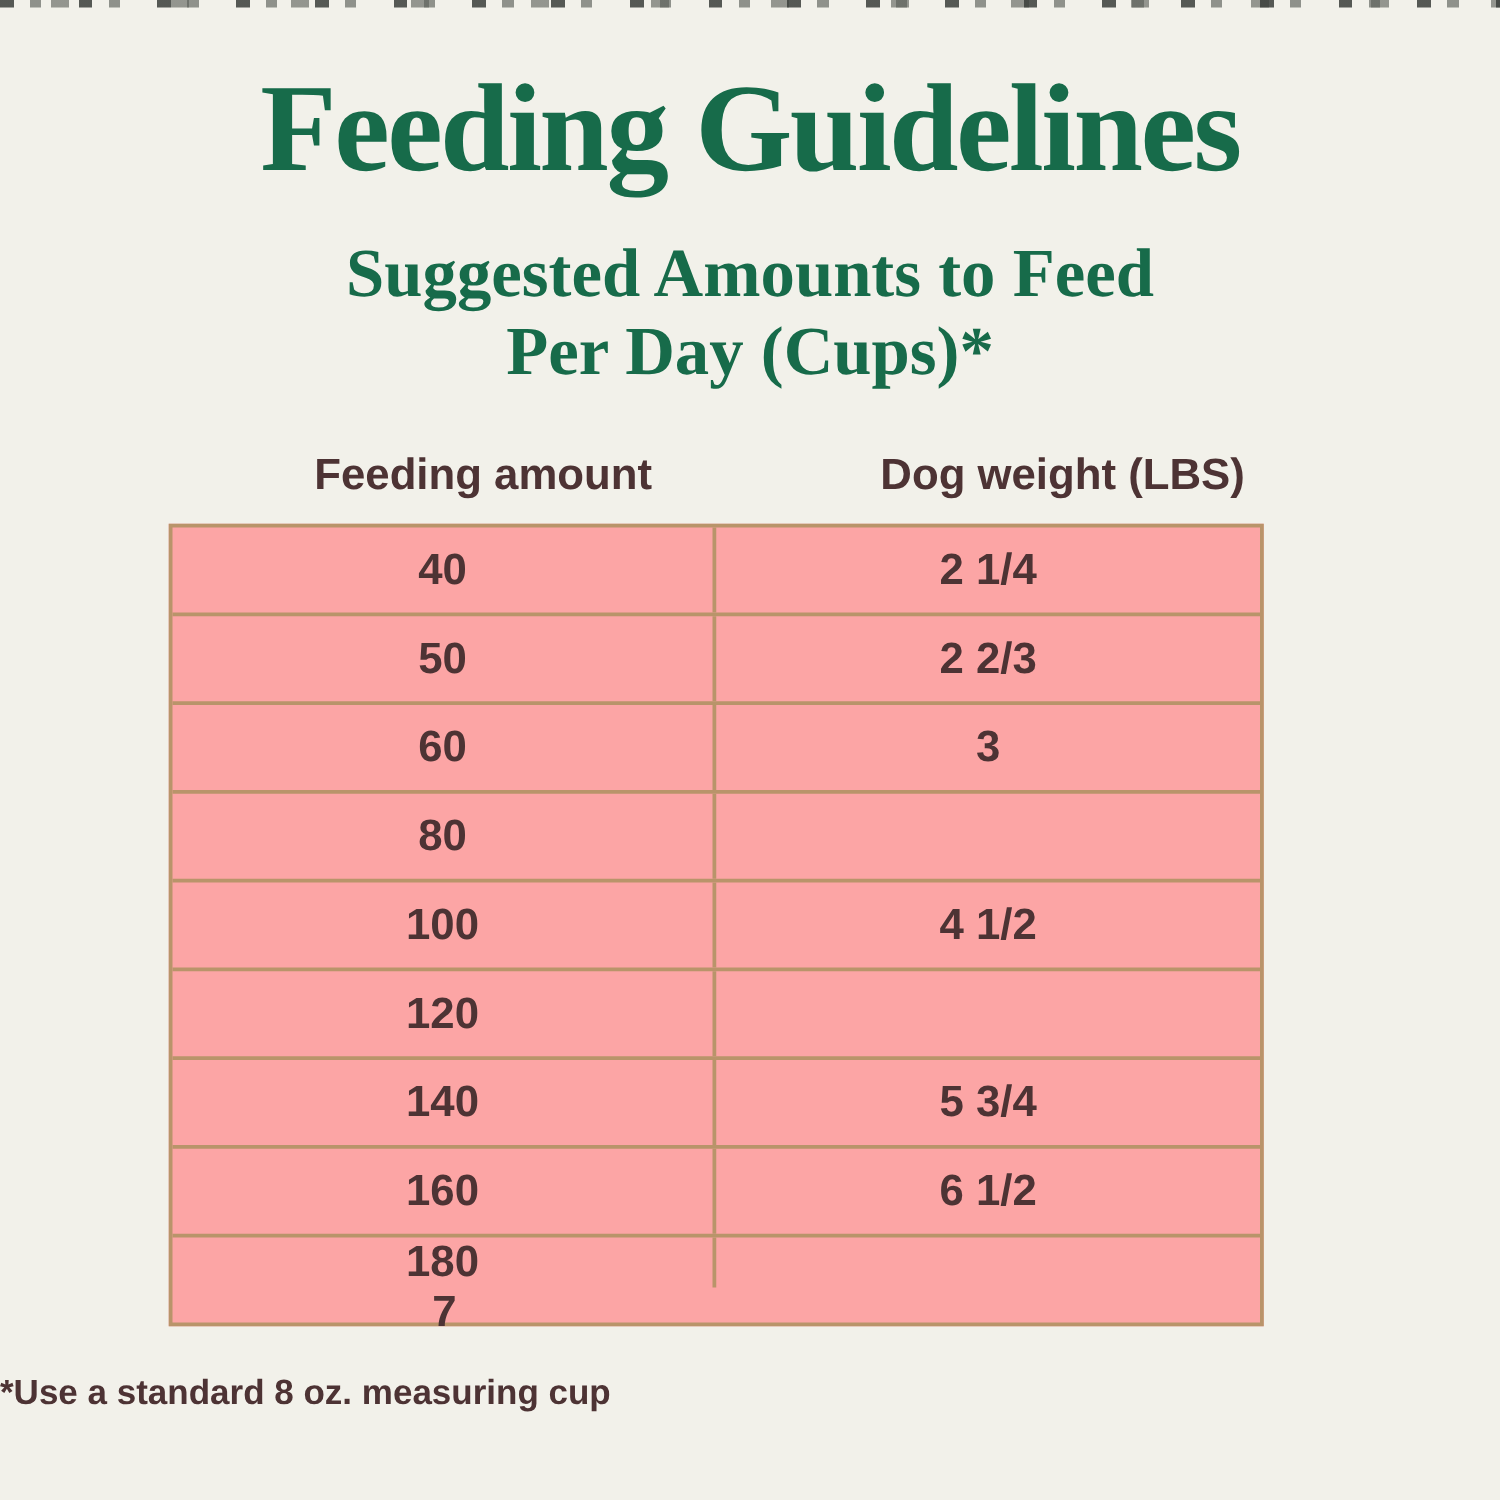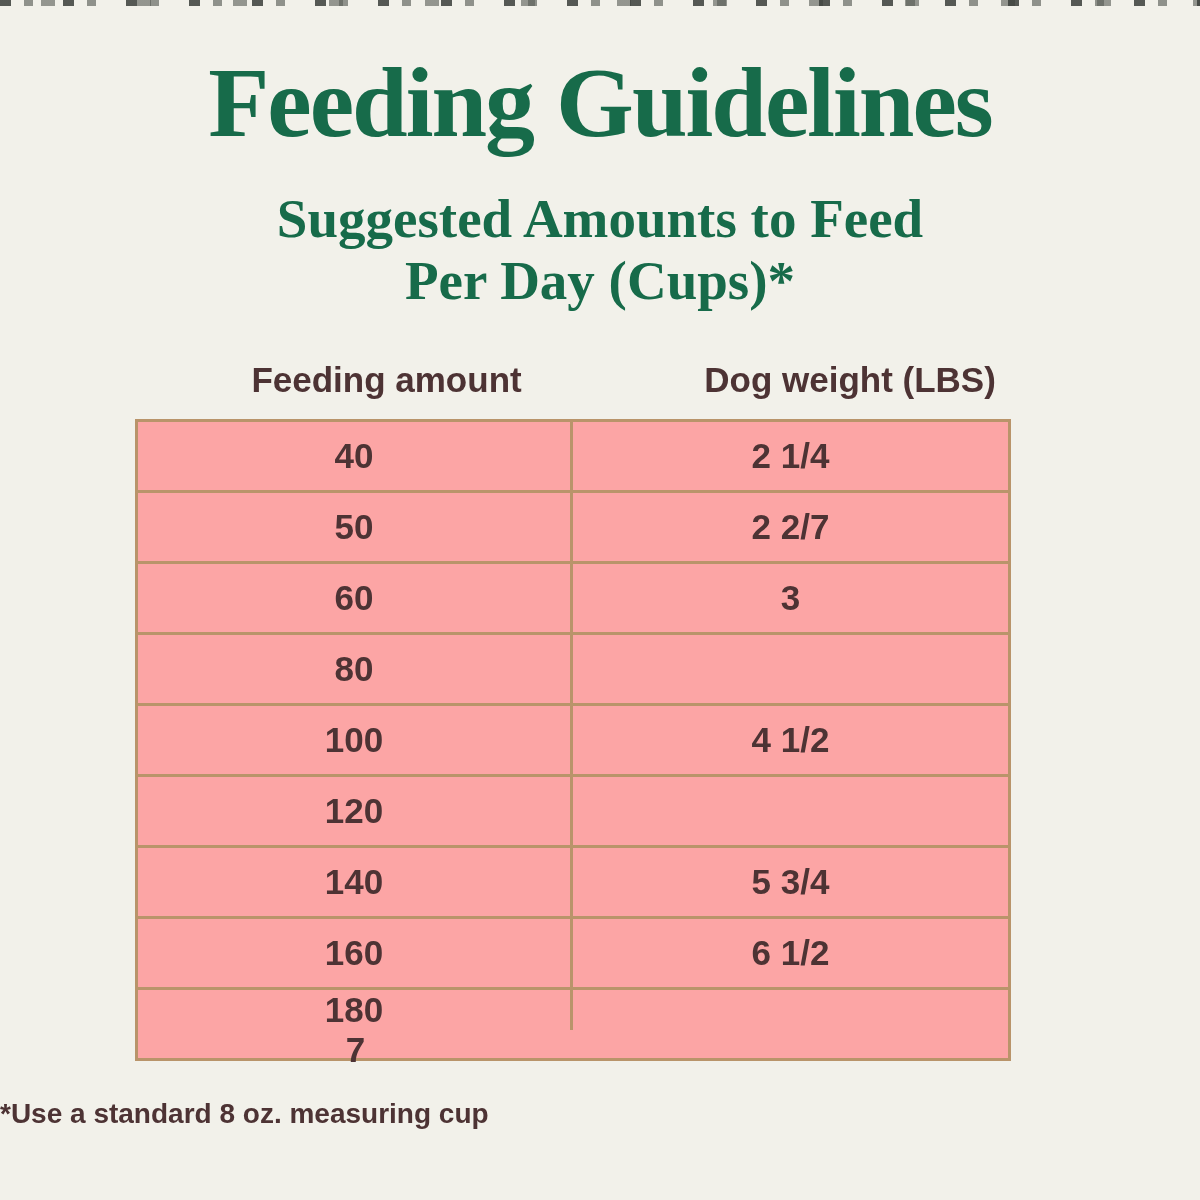--- a/index.html
+++ b/index.html
@@ -121,21 +121,21 @@
     <div class="col-h">Dog weight (LBS)</div>
   </div>
 
   <div class="feed-table">
     <div class="trow">
       <div class="cell weight">40</div>
       <div class="cell amount">2 1/4</div>
     </div>
     <div class="trow">
       <div class="cell weight">50</div>
-      <div class="cell amount">2 2/7</div>
+      <div class="cell amount">2 2/3</div>
     </div>
     <div class="trow">
       <div class="cell weight">60</div>
       <div class="cell amount">3</div>
     </div>
     <div class="trow">
       <div class="cell weight">80</div>
     </div>
     <div class="trow">
       <div class="cell weight">100</div>

